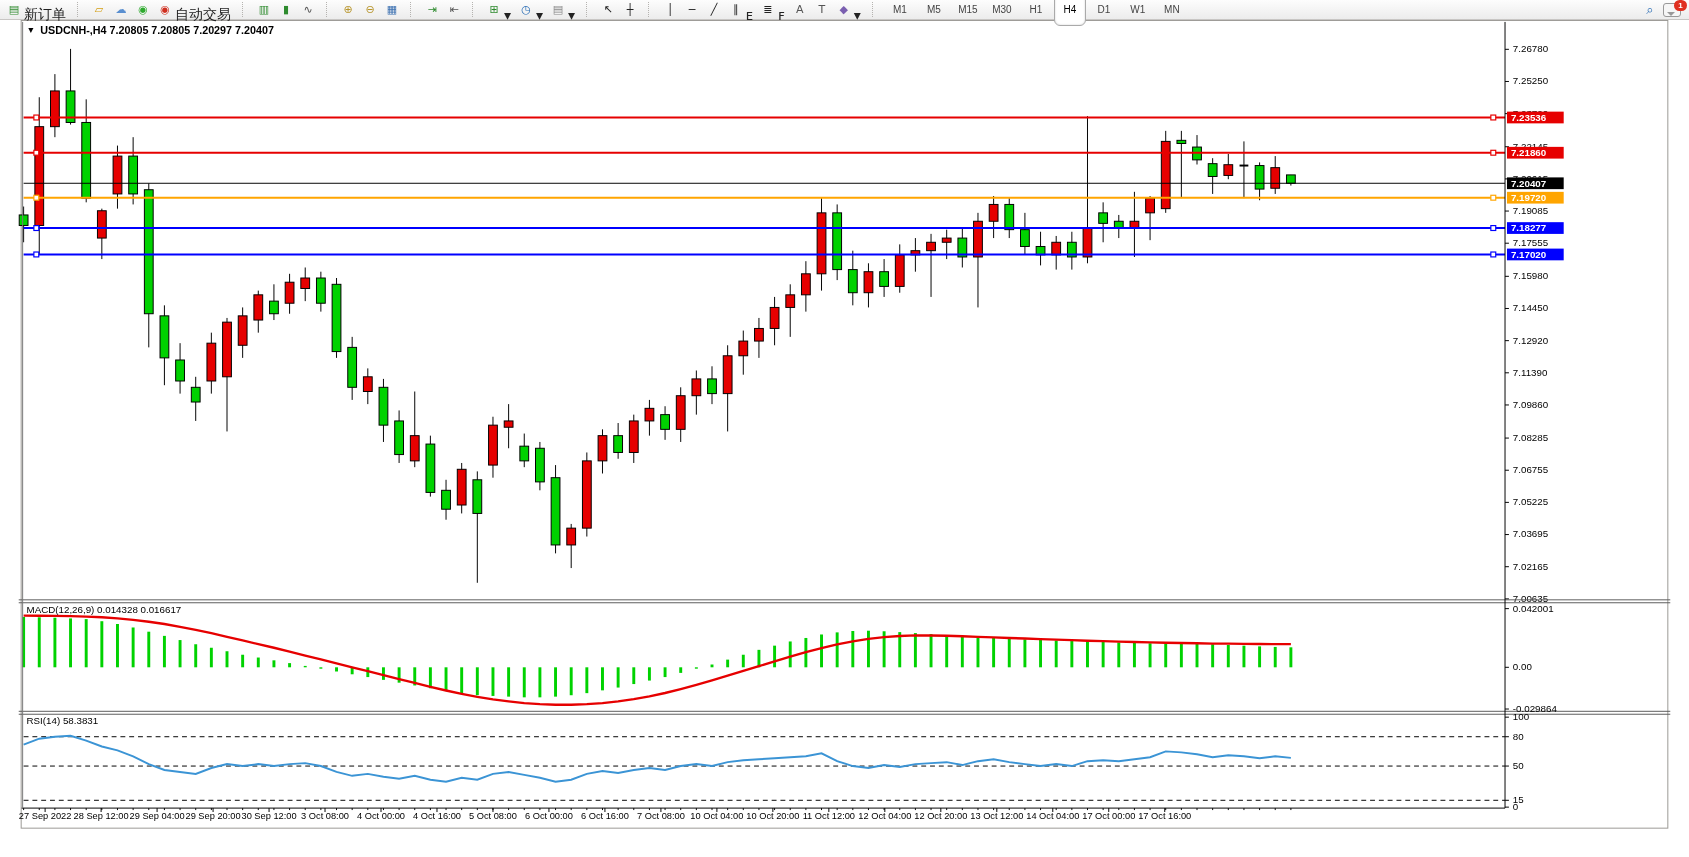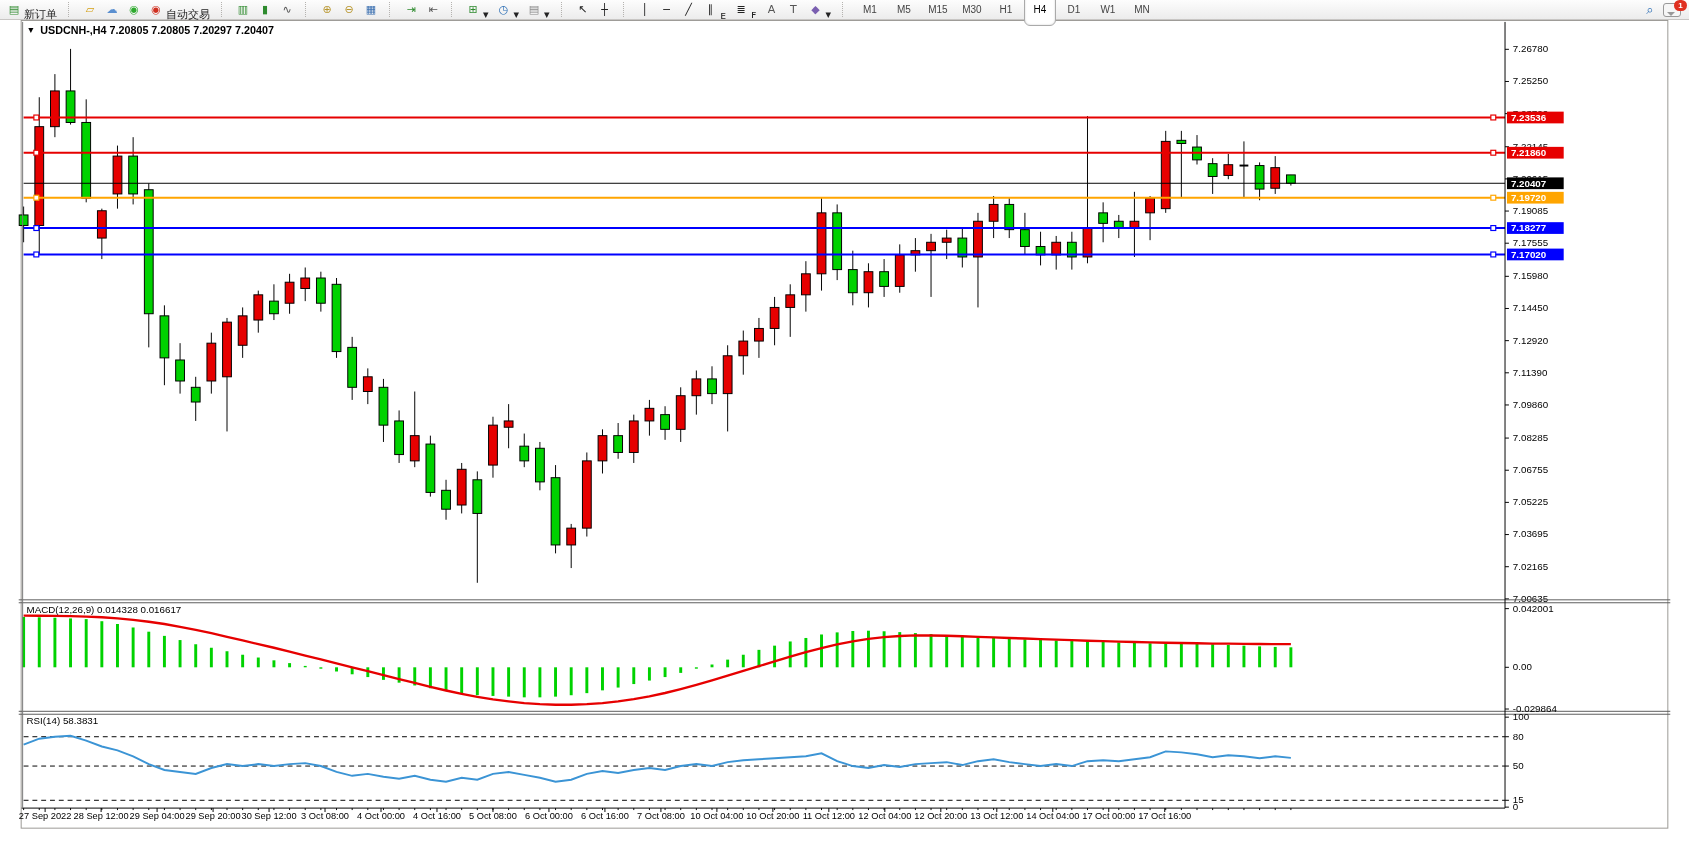--- a/index.html
+++ b/index.html
@@ -7,21 +7,21 @@
   
   #toolbar{position:absolute;left:0;top:0;width:1689px;height:19px;
     background:linear-gradient(#fdfdfd,#ececec);border-bottom:1px solid #c8c6c4;
     display:flex;align-items:center;font-size:11px;color:#333;z-index:5;}
   .tb-group{display:flex;align-items:center;height:17px;padding:0 3px;}
   .tb-sep{width:5px;height:15px;border-left:1px dotted #b5b3b0;margin:0 2px 0 4px;}
   .tb-btn{display:flex;align-items:center;gap:3px;height:16px;padding:0 3px;border:1px solid transparent;
     border-radius:2px;cursor:default;white-space:nowrap;}
   .tb-glyph{display:inline-block;width:14px;text-align:center;font-size:11px;line-height:15px;
     font-family:"DejaVu Sans",sans-serif;}
-  .tb-label{font-size:11px;color:#222;margin-top:10px;}
+  .tb-label{font-size:14px;color:#222;margin-top:10px;}
   .tf-btn{min-width:24px;text-align:center;height:15px;line-height:15px;padding:8px 3px;margin:0 1px;
     font-size:10px;color:#444;border:1px solid transparent;border-radius:2px;}
   .tf-btn.active{background:#fff;border-color:#aaa;box-shadow:inset 0 0 2px #ccc;color:#000;border-radius:6px;}
   #tb-right{margin-left:auto;display:flex;align-items:center;padding-right:8px;gap:6px;}
   #chat-bubble{position:relative;width:16px;height:12px;background:#f6f6f6;border:1px solid #999;border-radius:3px;}
   #chat-bubble:after{content:"";position:absolute;left:3px;bottom:-4px;border:4px solid transparent;border-top-color:#999;}
   #chat-badge{position:absolute;top:-4px;right:-7px;min-width:11px;height:11px;border-radius:6px;background:#e03020;
     color:#fff;font-size:8px;line-height:11px;text-align:center;padding:0 1px;font-weight:bold;}
   
   #chart-wrap{position:absolute;left:0;top:19px;width:1689px;height:838px;background:#fff;}

